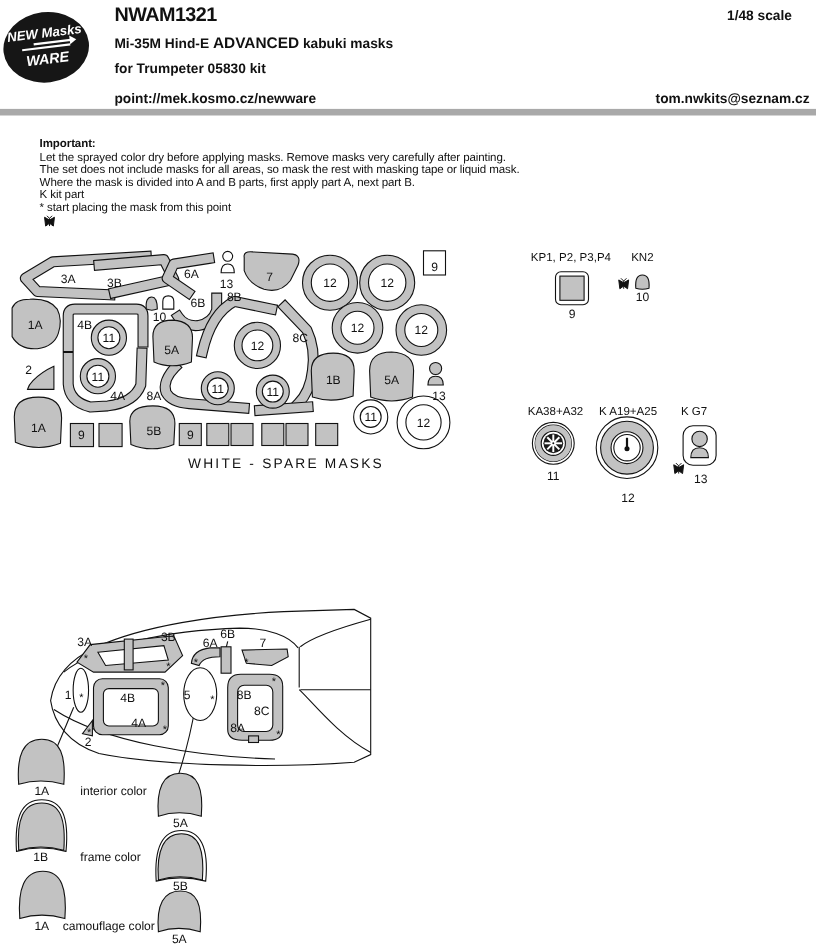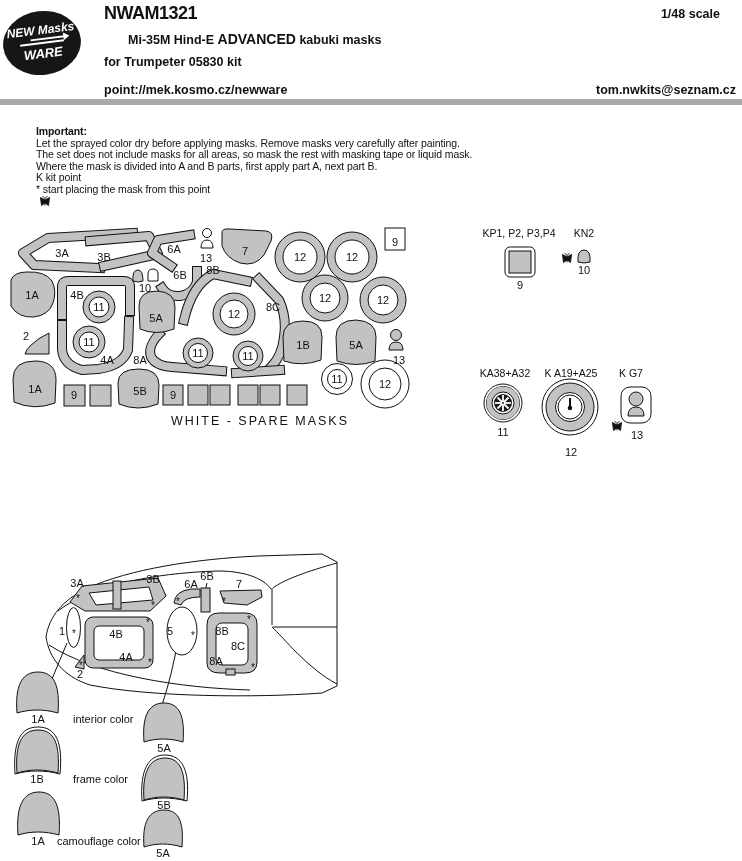--- a/index.html
+++ b/index.html
@@ -10,21 +10,21 @@
   .logo{left:3px;top:11px;width:78px;height:64px;background:#161616;border-radius:50%;
         transform:rotate(-7deg);color:#fff;text-align:center;padding-top:12px;box-sizing:border-box;}
   .logo .l1{font-size:12px;font-weight:bold;font-style:italic;letter-spacing:0;}
   .logo .arrow{width:34px;height:2px;background:#fff;margin:1px auto 0 28px;position:relative;}
   .logo .arrow:after{content:"";position:absolute;right:-5px;top:-3px;border-left:6px solid #fff;
         border-top:4px solid transparent;border-bottom:4px solid transparent;}
   .logo .rule{width:44px;height:2px;background:#fff;margin:2px auto;}
   .logo .l2{font-size:13px;font-weight:bold;font-style:italic;}
   .code{left:104px;top:3px;font-size:18px;font-weight:bold;letter-spacing:-.5px;}
   .scale{right:22px;top:7px;font-size:12.5px;font-weight:bold;}
-  .t1{left:104px;top:31px;font-size:12.5px;font-weight:bold;margin-left:24px;}
+  .t1{left:104px;top:31px;font-size:12.5px;font-weight:bold;}
   .t1 .adv{font-size:14px;}
   .t2{left:104px;top:55px;font-size:12.5px;font-weight:bold;}
   .url{left:104px;top:83px;font-size:12.5px;font-weight:bold;}
   .email{right:6px;top:83px;font-size:12.5px;font-weight:bold;}
   .bar{left:0;top:99px;width:742px;height:6px;background:#a9a9a9;}
   
   .notes{left:36px;top:126px;font-size:10.5px;line-height:11.6px;letter-spacing:-.1px;}
   .notes .hd{font-weight:bold;}
   .notes .ic{display:inline-block;vertical-align:-1px;margin-left:3px;}
   
@@ -55,21 +55,21 @@
 <div class="abs t2">for Trumpeter 05830 kit</div>
 <div class="abs url">point://mek.kosmo.cz/newware</div>
 <div class="abs email">tom.nwkits@seznam.cz</div>
 <div class="abs bar"></div>
 
 <div class="abs notes">
   <div class="hd">Important:</div>
   <div>Let the sprayed color dry before applying masks. Remove masks very carefully after painting.</div>
   <div>The set does not include masks for all areas, so mask the rest with masking tape or liquid mask.</div>
   <div>Where the mask is divided into A and B parts, first apply part A, next part B.</div>
-  <div>K kit point</div>
+  <div>K kit part</div>
   <div>* start placing the mask from this point</div>
   <div><svg class="ic" width="13" height="11" viewBox="0 0 13 11">
         <path d="M6,4 L1.5,1.5 L2.5,9.5 L6,7 Z M6,4 L10.5,1.5 L9.5,9.5 L6,7 Z M6,2.5 L3.5,0 M6,2.5 L8.5,0 M6,2.5 L6,9.5" fill="#111" stroke="#111" stroke-width="0.9"></path>
       </svg></div>
 </div>
 
 <svg class="abs" style="left:0;top:225px" width="742" height="240" viewBox="0 0 742 240">
 
   <g>
       <path class="bo" d="M133,8 L48,13 L23,28 L34,40 L100,43"></path>

